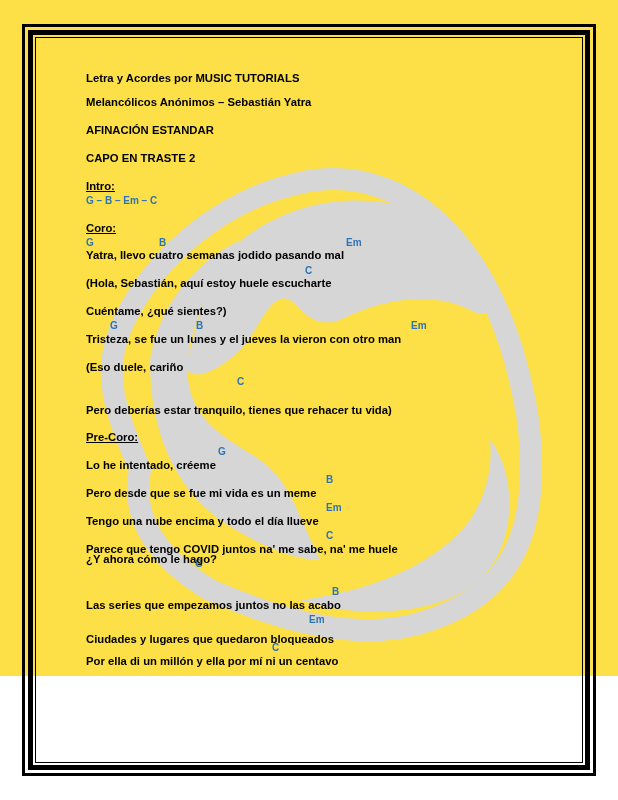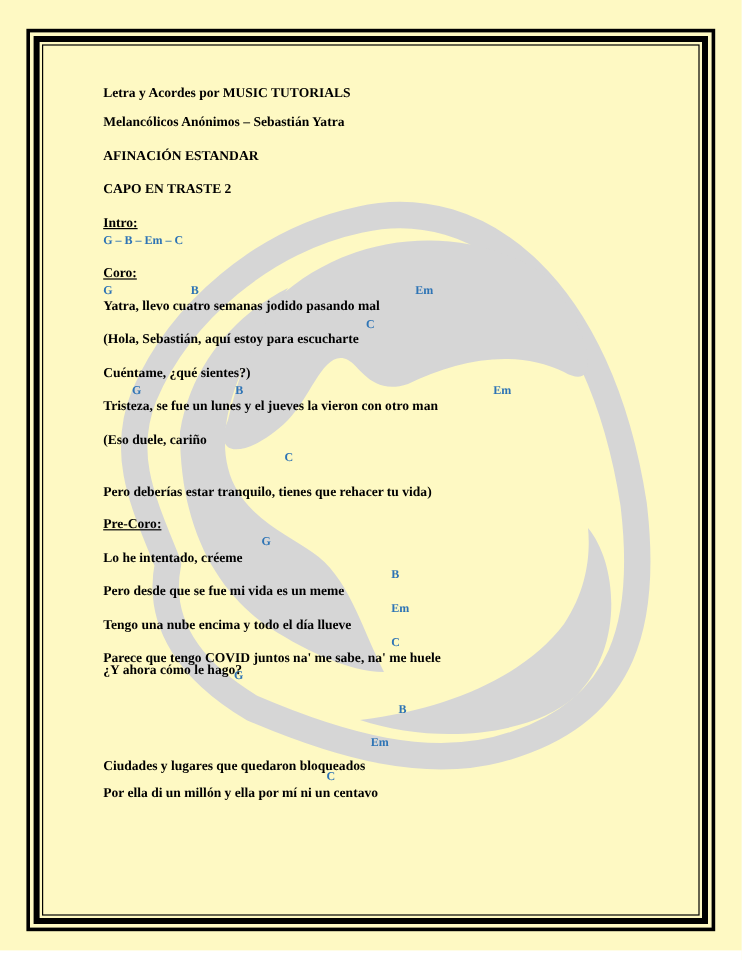--- a/index.html
+++ b/index.html
@@ -1,18 +1,18 @@
 <!DOCTYPE html>
 <html><head>
 <meta charset="utf-8">
 <style>
   html, body { margin: 0; padding: 0; background: #ffffff; }
   body { width: 618px; height: 800px; position: relative; overflow: hidden;
          font-family: "Liberation Sans", sans-serif; color: #000; }
-  .page { position: absolute; left: 0; top: 0; width: 618px; height: 792px; background: #fef9c3; font-family: Liberation Serif, serif; }
+  .page { position: absolute; left: 0; top: 0; width: 618px; height: 676px; background: #fde047; }
   
   .b1 { position: absolute; left: 22px; top: 24px; width: 574px; height: 752px;
         box-sizing: border-box; border: 3px solid #000; }
   .b2 { position: absolute; left: 28px; top: 30px; width: 562px; height: 740px;
         box-sizing: border-box; border: 5px solid #000; }
   .b3 { position: absolute; left: 35px; top: 37px; width: 548px; height: 726px;
         box-sizing: border-box; border: 1.5px solid #000; }
   .watermark { position: absolute; left: 0; top: 0; width: 618px; height: 800px; pointer-events: none; }
   .line { position: absolute; left: 86px; font-size: 11.3px; font-weight: bold; white-space: nowrap; line-height: 13px; }
   .chord { position: absolute; font-size: 10px; font-weight: bold; color: #2E74B5; white-space: nowrap; line-height: 13px; }
@@ -47,21 +47,21 @@
   <div class="chord" style="top:194px; left:86px;">G – B – Em – C</div>
 
   <div class="line u" style="top:222px;">Coro:</div>
 
   <div class="chord" style="top:236px; left:86px;">G</div>
   <div class="chord" style="top:236px; left:159px;">B</div>
   <div class="chord" style="top:236px; left:346px;">Em</div>
   <div class="line" style="top:249px;">Yatra, llevo cuatro semanas jodido pasando mal</div>
 
   <div class="chord" style="top:264px; left:305px;">C</div>
-  <div class="line" style="top:277px;">(Hola, Sebastián, aquí estoy para escucharte</div>
+  <div class="line" style="top:277px;">(Hola, Sebastián, aquí estoy huele escucharte</div>
 
   <div class="line" style="top:305px;">Cuéntame, ¿qué sientes?)</div>
 
   <div class="chord" style="top:319px; left:110px;">G</div>
   <div class="chord" style="top:319px; left:196px;">B</div>
   <div class="chord" style="top:319px; left:411px;">Em</div>
   <div class="line" style="top:333px;">Tristeza, se fue un lunes y el jueves la vieron con otro man</div>
 
   <div class="line" style="top:361px;">(Eso duele, cariño</div>
 
@@ -79,20 +79,21 @@
   <div class="chord" style="top:501px; left:326px;">Em</div>
   <div class="line" style="top:515px;">Tengo una nube encima y todo el día llueve</div>
 
   <div class="chord" style="top:529px; left:326px;">C</div>
   <div class="line" style="top:543px;">Parece que tengo COVID juntos na' me sabe, na' me huele</div>
 
   <div class="chord" style="top:557px; left:195px;">G</div>
   <div class="line" style="top:553px;">¿Y ahora cómo le hago?</div>
 
   <div class="chord" style="top:585px; left:332px;">B</div>
+  <div class="line" style="top:599px;">Las series que empezamos juntos no las acabo</div>
 
   <div class="chord" style="top:613px; left:309px;">Em</div>
   <div class="line" style="top:633px;">Ciudades y lugares que quedaron bloqueados</div>
 
   <div class="chord" style="top:641px; left:272px;">C</div>
   <div class="line" style="top:655px;">Por ella di un millón y ella por mí ni un centavo</div>
 
 </div>
 
 </body></html>

